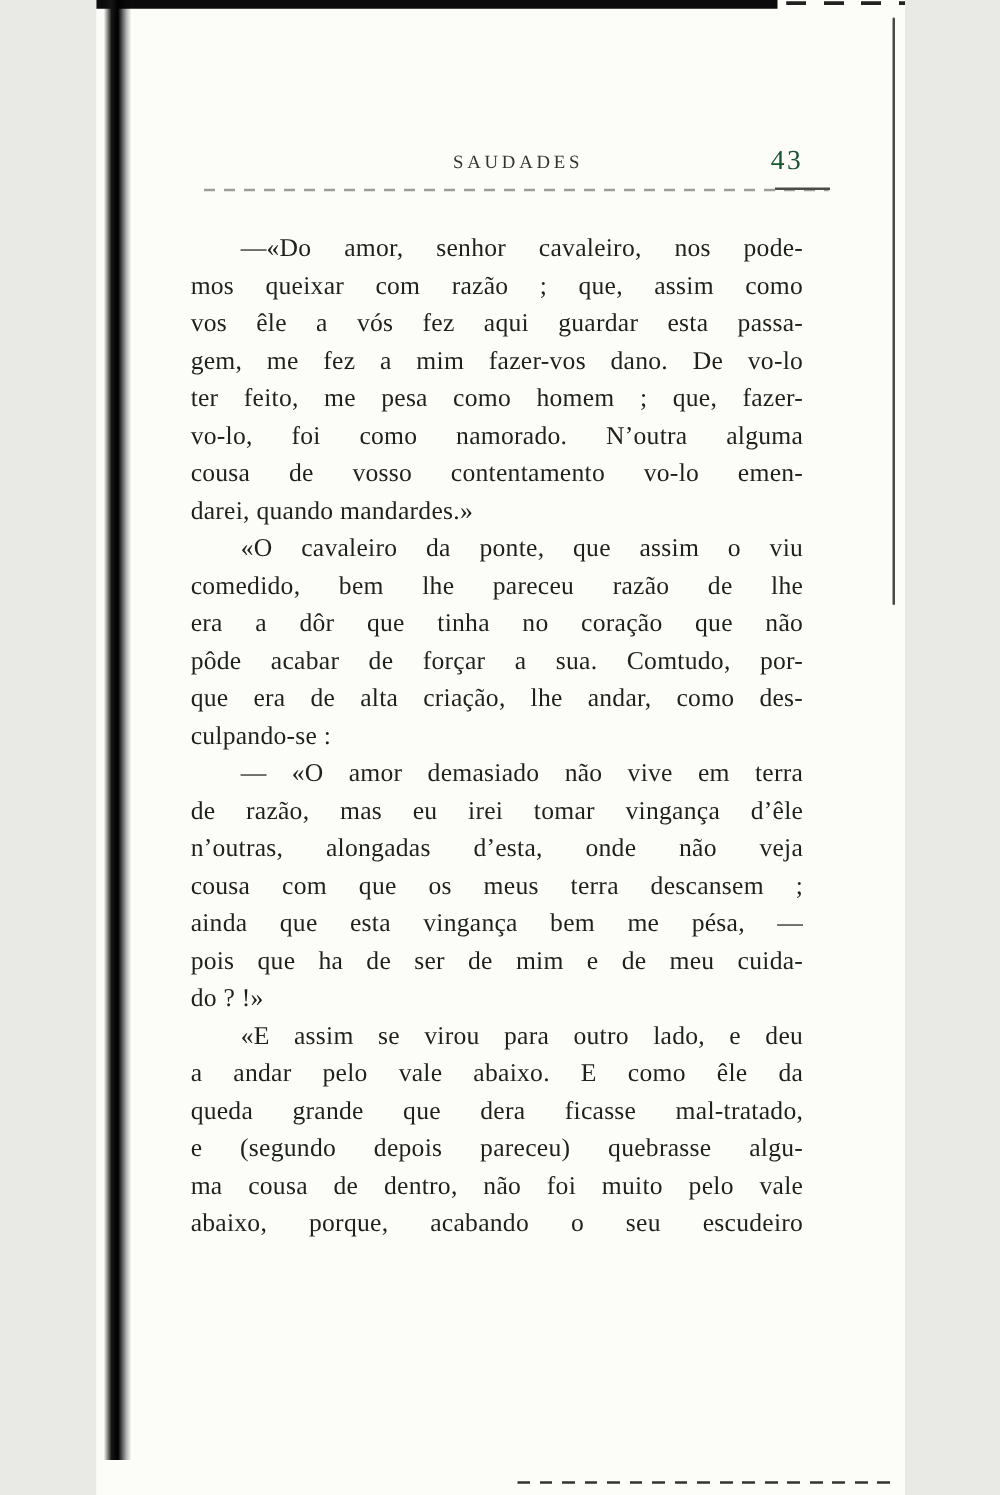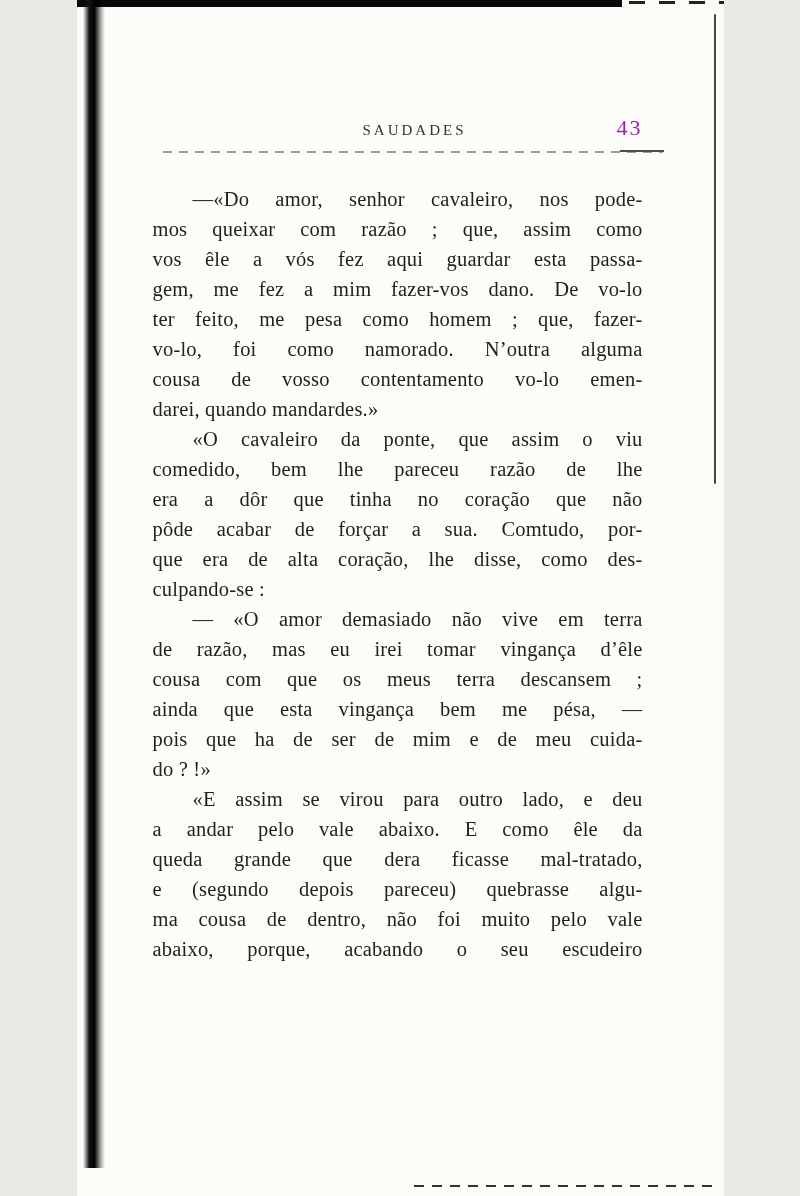--- a/index.html
+++ b/index.html
@@ -67,21 +67,21 @@
     text-align: center;
     font-size: 15px;
     letter-spacing: 3px;
     color: #33332f;
     padding-top: 4px;
   }
   .page-number {
     position: absolute; right: 18px; top: -3px;
     font-size: 22px;
     letter-spacing: 2px;
-    color: #a21caf;
+    color: #14532d;
   }
   .header-rule {
     position: absolute; left: 86px; top: 151px;
     width: 500px; height: 2px;
     background: repeating-linear-gradient(90deg, #8d8d86 0 9px, transparent 9px 16px);
     opacity: 0.85;
   }
   .header-rule-dark {
     position: absolute; left: 543px; top: 150px;
     width: 44px; height: 2px;
@@ -132,25 +132,26 @@
     <div class="line">gem, me fez a mim fazer-vos dano. De vo-lo</div>
     <div class="line">ter feito, me pesa como homem ; que, fazer-</div>
     <div class="line">vo-lo, foi como namorado. N’outra alguma</div>
     <div class="line">cousa de vosso contentamento vo-lo emen-</div>
     <div class="line last">darei, quando mandardes.»</div>
 
     <div class="line indent">«O cavaleiro da ponte, que assim o viu</div>
     <div class="line">comedido, bem lhe pareceu razão de lhe</div>
     <div class="line">era a dôr que tinha no coração que não</div>
     <div class="line">pôde acabar de forçar a sua. Comtudo, por-</div>
-    <div class="line">que era de alta coração, lhe disse, como des-</div>
+    <div class="line">que era de alta criação, lhe andar, como des-</div>
     <div class="line last">culpando-se :</div>
 
     <div class="line indent">— «O amor demasiado não vive em terra</div>
     <div class="line">de razão, mas eu irei tomar vingança d’êle</div>
+    <div class="line">n’outras, alongadas d’esta, onde não veja</div>
     <div class="line">cousa com que os meus terra descansem ;</div>
     <div class="line">ainda que esta vingança bem me pésa, —</div>
     <div class="line">pois que ha de ser de mim e de meu cuida-</div>
     <div class="line last">do ? !»</div>
 
     <div class="line indent">«E assim se virou para outro lado, e deu</div>
     <div class="line">a andar pelo vale abaixo. E como êle da</div>
     <div class="line">queda grande que dera ficasse mal-tratado,</div>
     <div class="line">e (segundo depois pareceu) quebrasse algu-</div>
     <div class="line">ma cousa de dentro, não foi muito pelo vale</div>

